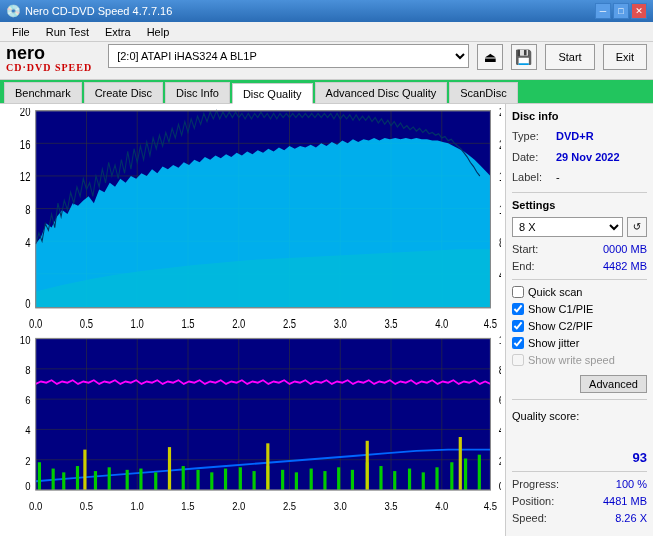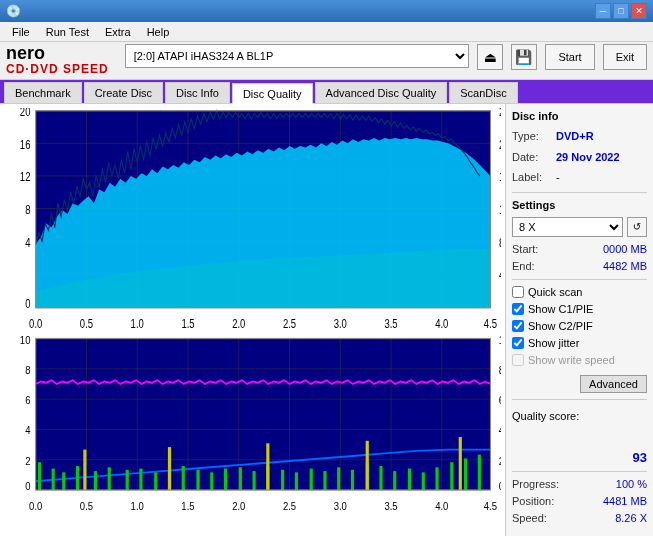--- a/index.html
+++ b/index.html
@@ -31,37 +31,37 @@
     }
     .menu-item { padding: 2px 8px; font-size: 11px; cursor: pointer; }
     
     
     .toolbar {
       background: #f0f0f0; border-bottom: 1px solid #ccc;
       display: flex; height: 38px; padding: 2px 6px; gap: 8px;
     }
     .logo-area { display: flex; flex-direction: column; align-items: flex-start; margin-right: 8px; }
     .logo-nero { font-size: 18px; font-weight: bold; color: #000; line-height: 1; }
-    .logo-subtitle { font-size: 12px; color: #c00; font-weight: bold; letter-spacing: 1px; }
+    .logo-subtitle { font-size: 10px; color: #c00; font-weight: bold; letter-spacing: 1px; font-family: Liberation Serif, serif; }
     .drive-select {
       flex: 1; height: 24px; border: 1px solid #999; background: white;
       font-size: 11px; padding: 0 4px;
     }
     .toolbar-btn {
       height: 26px; padding: 0 12px; border: 1px solid #999; background: #f5f5f5;
       font-size: 11px; cursor: pointer; white-space: nowrap;
     }
     .icon-btn {
       width: 26px; height: 26px; border: 1px solid #999; background: #f5f5f5;
       cursor: pointer; display: flex; align-items: center; justify-content: center; font-size: 14px;
     }
     
     
     .tabs {
-      background: #6d28d9; border-bottom: 1px solid #ccc;
+      background: #22c55e; border-bottom: 1px solid #ccc;
       display: flex; align-items: flex-end; height: 24px; padding: 0 4px;
     }
     .tab {
       padding: 3px 10px; border: 1px solid #ccc; border-bottom: none;
       background: #e0e0e0; cursor: pointer; font-size: 11px; margin-right: 2px;
       height: 21px; display: flex; align-items: center;
     }
     .tab.active {
       background: white; border-bottom: 1px solid white; margin-bottom: -1px; z-index: 1;
     }
@@ -133,20 +133,21 @@
     .chart-svg-container {
       position: relative;
     }
   </style>
 </head>
 <body>
 
 <div class="title-bar">
   <div class="title-bar-left">
     <span style="font-size:12px;">💿</span>
+    <span>Nero CD-DVD Speed 4.7.7.16</span>
   </div>
   <div class="title-bar-controls">
     <div class="title-btn">─</div>
     <div class="title-btn">□</div>
     <div class="title-btn close">✕</div>
   </div>
 </div>
 
 <div class="menu-bar">
   <span class="menu-item">File</span>

